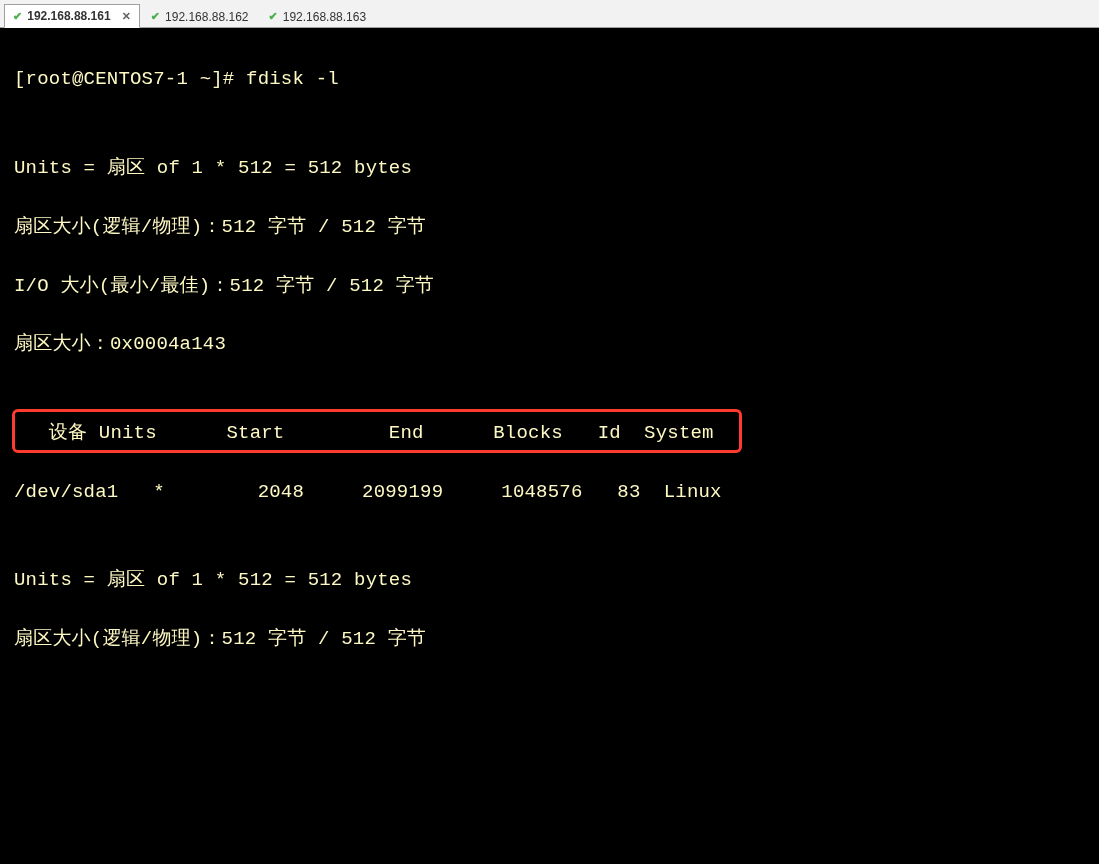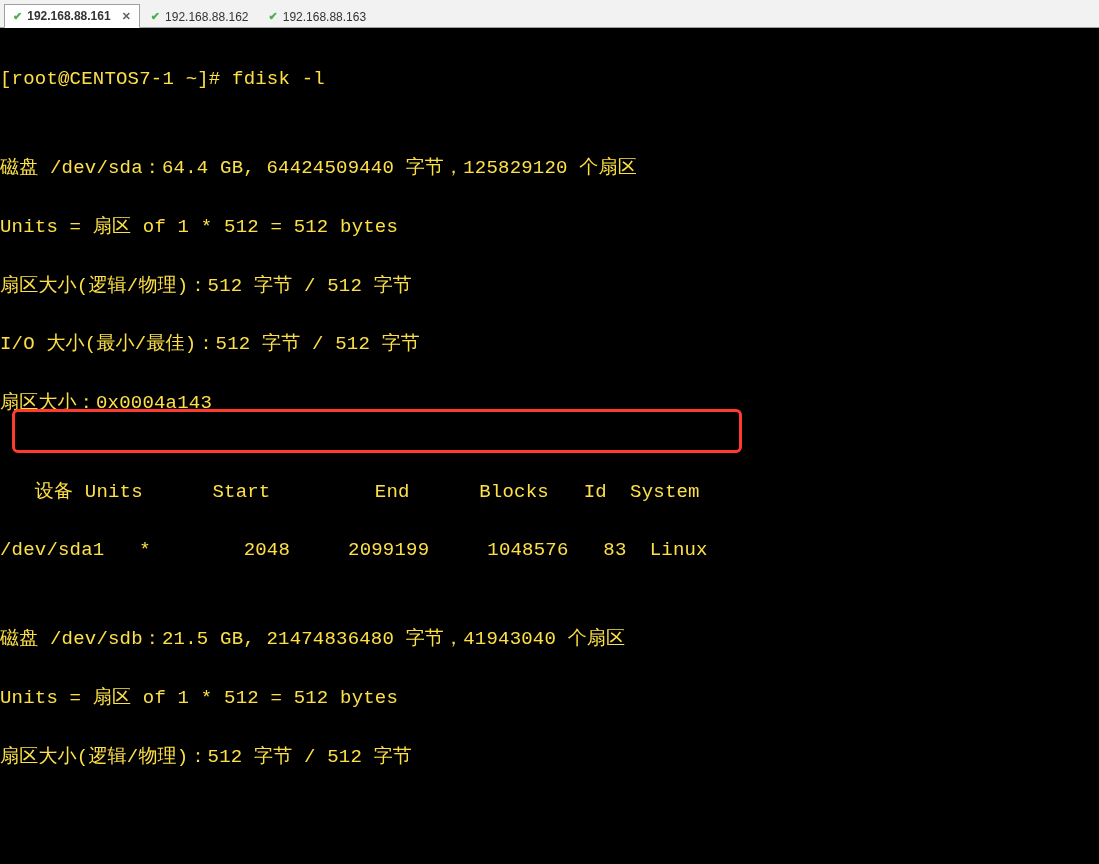--- a/index.html
+++ b/index.html
@@ -45,24 +45,24 @@
     font-size: 11px;
     font-weight: bold;
   }
   .tab .close {
     margin-left: 6px;
     color: #666;
     font-size: 11px;
   }
   .terminal {
     background: #000;
-    color: #fde047;
+    color: #fef9c3;
     font-size: 19px;
     line-height: 1.55;
-    padding: 8px 0;
+    padding: 8px 14px;
     width: 1099px;
     height: 836px;
     white-space: pre;
     letter-spacing: 0.2px;
     position: relative;
   }
   .terminal-line { white-space: pre; }
   .highlight-box {
     position: absolute;
     border: 3px solid #ff3b30;
@@ -86,30 +86,28 @@
   </div>
   <div class="tab">
     <span class="check">✔</span>
     <span>192.168.88.163</span>
   </div>
 </div>
 
 <div class="terminal">
 <div class="terminal-line">[root@CENTOS7-1 ~]# fdisk -l</div>
 <div class="terminal-line"></div>
-<div class="terminal-line">磁盘 /dev/sda：64.4 GB, 64424509440 字节，125829120 个扇区</div>
 <div class="terminal-line">Units = 扇区 of 1 * 512 = 512 bytes</div>
 <div class="terminal-line">扇区大小(逻辑/物理)：512 字节 / 512 字节</div>
 <div class="terminal-line">I/O 大小(最小/最佳)：512 字节 / 512 字节</div>
 <div class="terminal-line">扇区大小：0x0004a143</div>
 <div class="terminal-line"></div>
 <div class="terminal-line">   设备 Units      Start         End      Blocks   Id  System</div>
 <div class="terminal-line">/dev/sda1   *        2048     2099199     1048576   83  Linux</div>
 <div class="terminal-line"></div>
-<div class="terminal-line">磁盘 /dev/sdb：21.5 GB, 21474836480 字节，41943040 个扇区</div>
 <div class="terminal-line">Units = 扇区 of 1 * 512 = 512 bytes</div>
 <div class="terminal-line">扇区大小(逻辑/物理)：512 字节 / 512 字节</div>
 
 <div class="terminal-line"></div>
 <div class="terminal-line"></div>
 
 
 
 
 <div class="terminal-line"></div>

